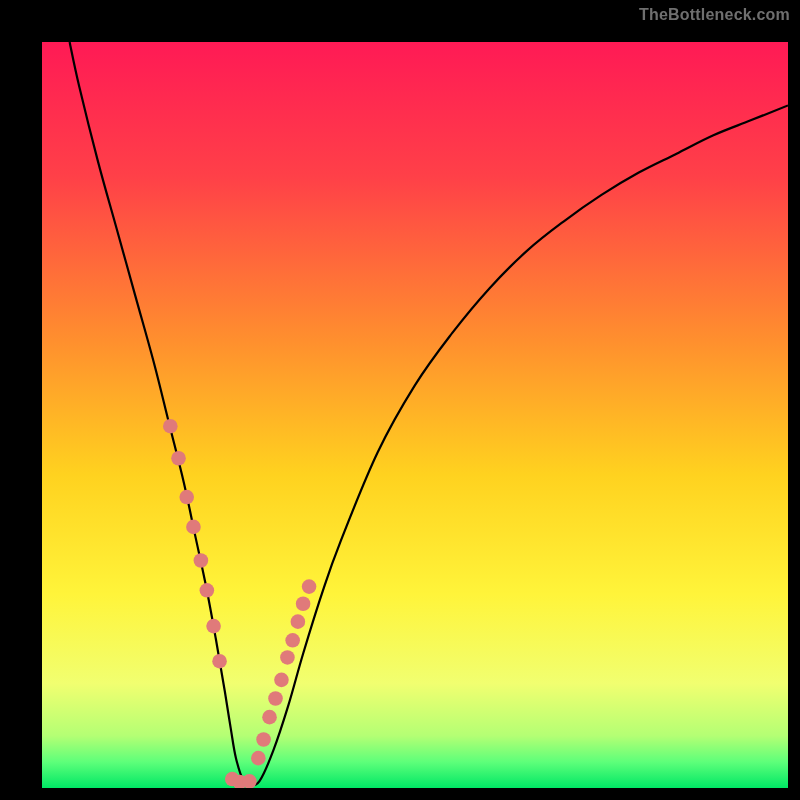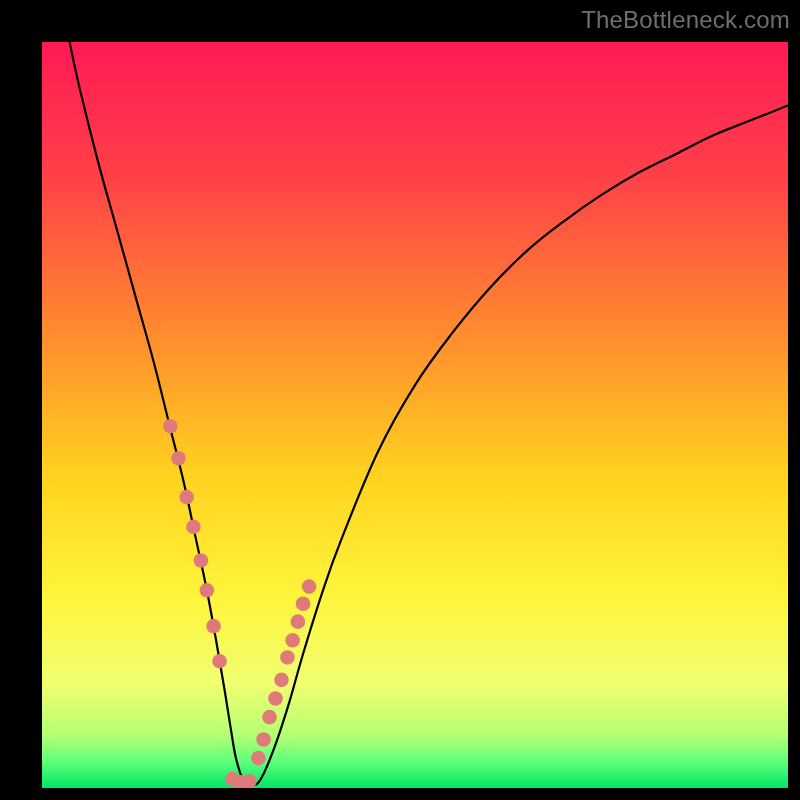--- a/index.html
+++ b/index.html
@@ -32,22 +32,22 @@
     left: 0;
     top: 0;
     width: 100%;
     height: 100%;
   }
   .watermark {
     position: absolute;
     top: 6px;
     right: 10px;
     color: #6f6f6f;
-    font-size: 24px;
-    font-weight: 400;
+    font-size: 16px;
+    font-weight: 700;
     letter-spacing: 0.2px;
   }
   svg.curve {
     position: absolute;
     left: 0;
     top: 0;
     width: 100%;
     height: 100%;
   }
 </style>

